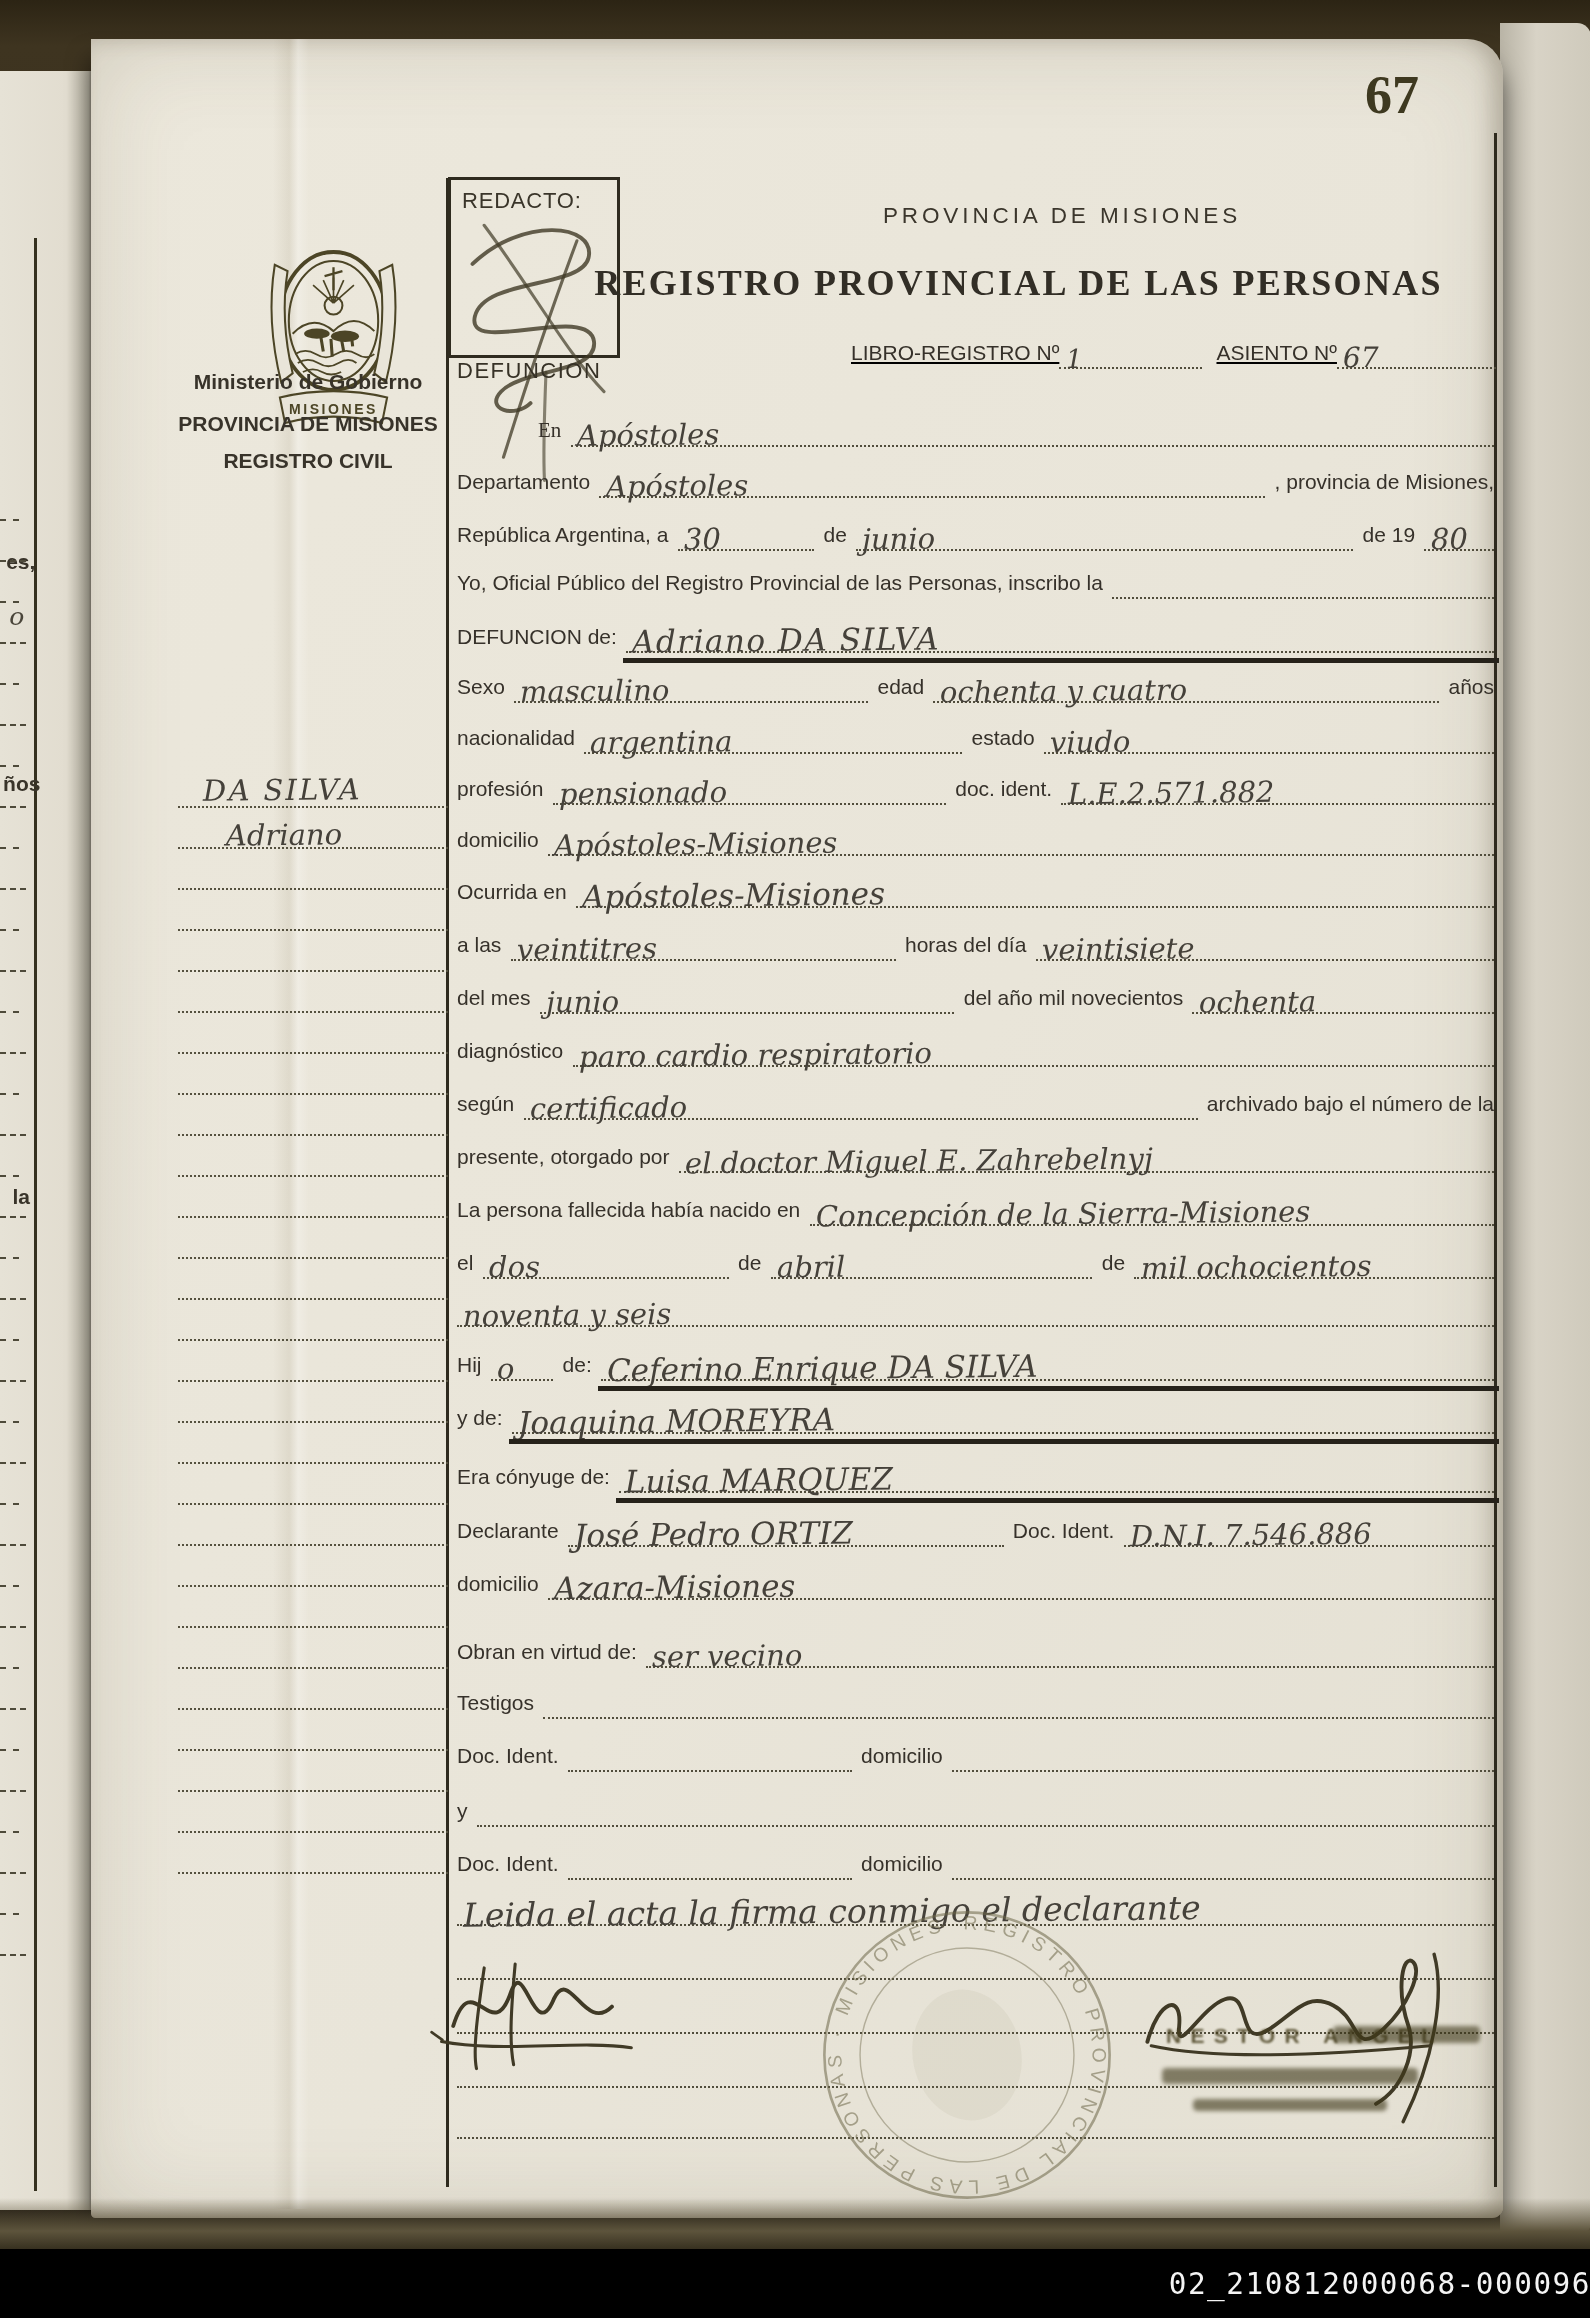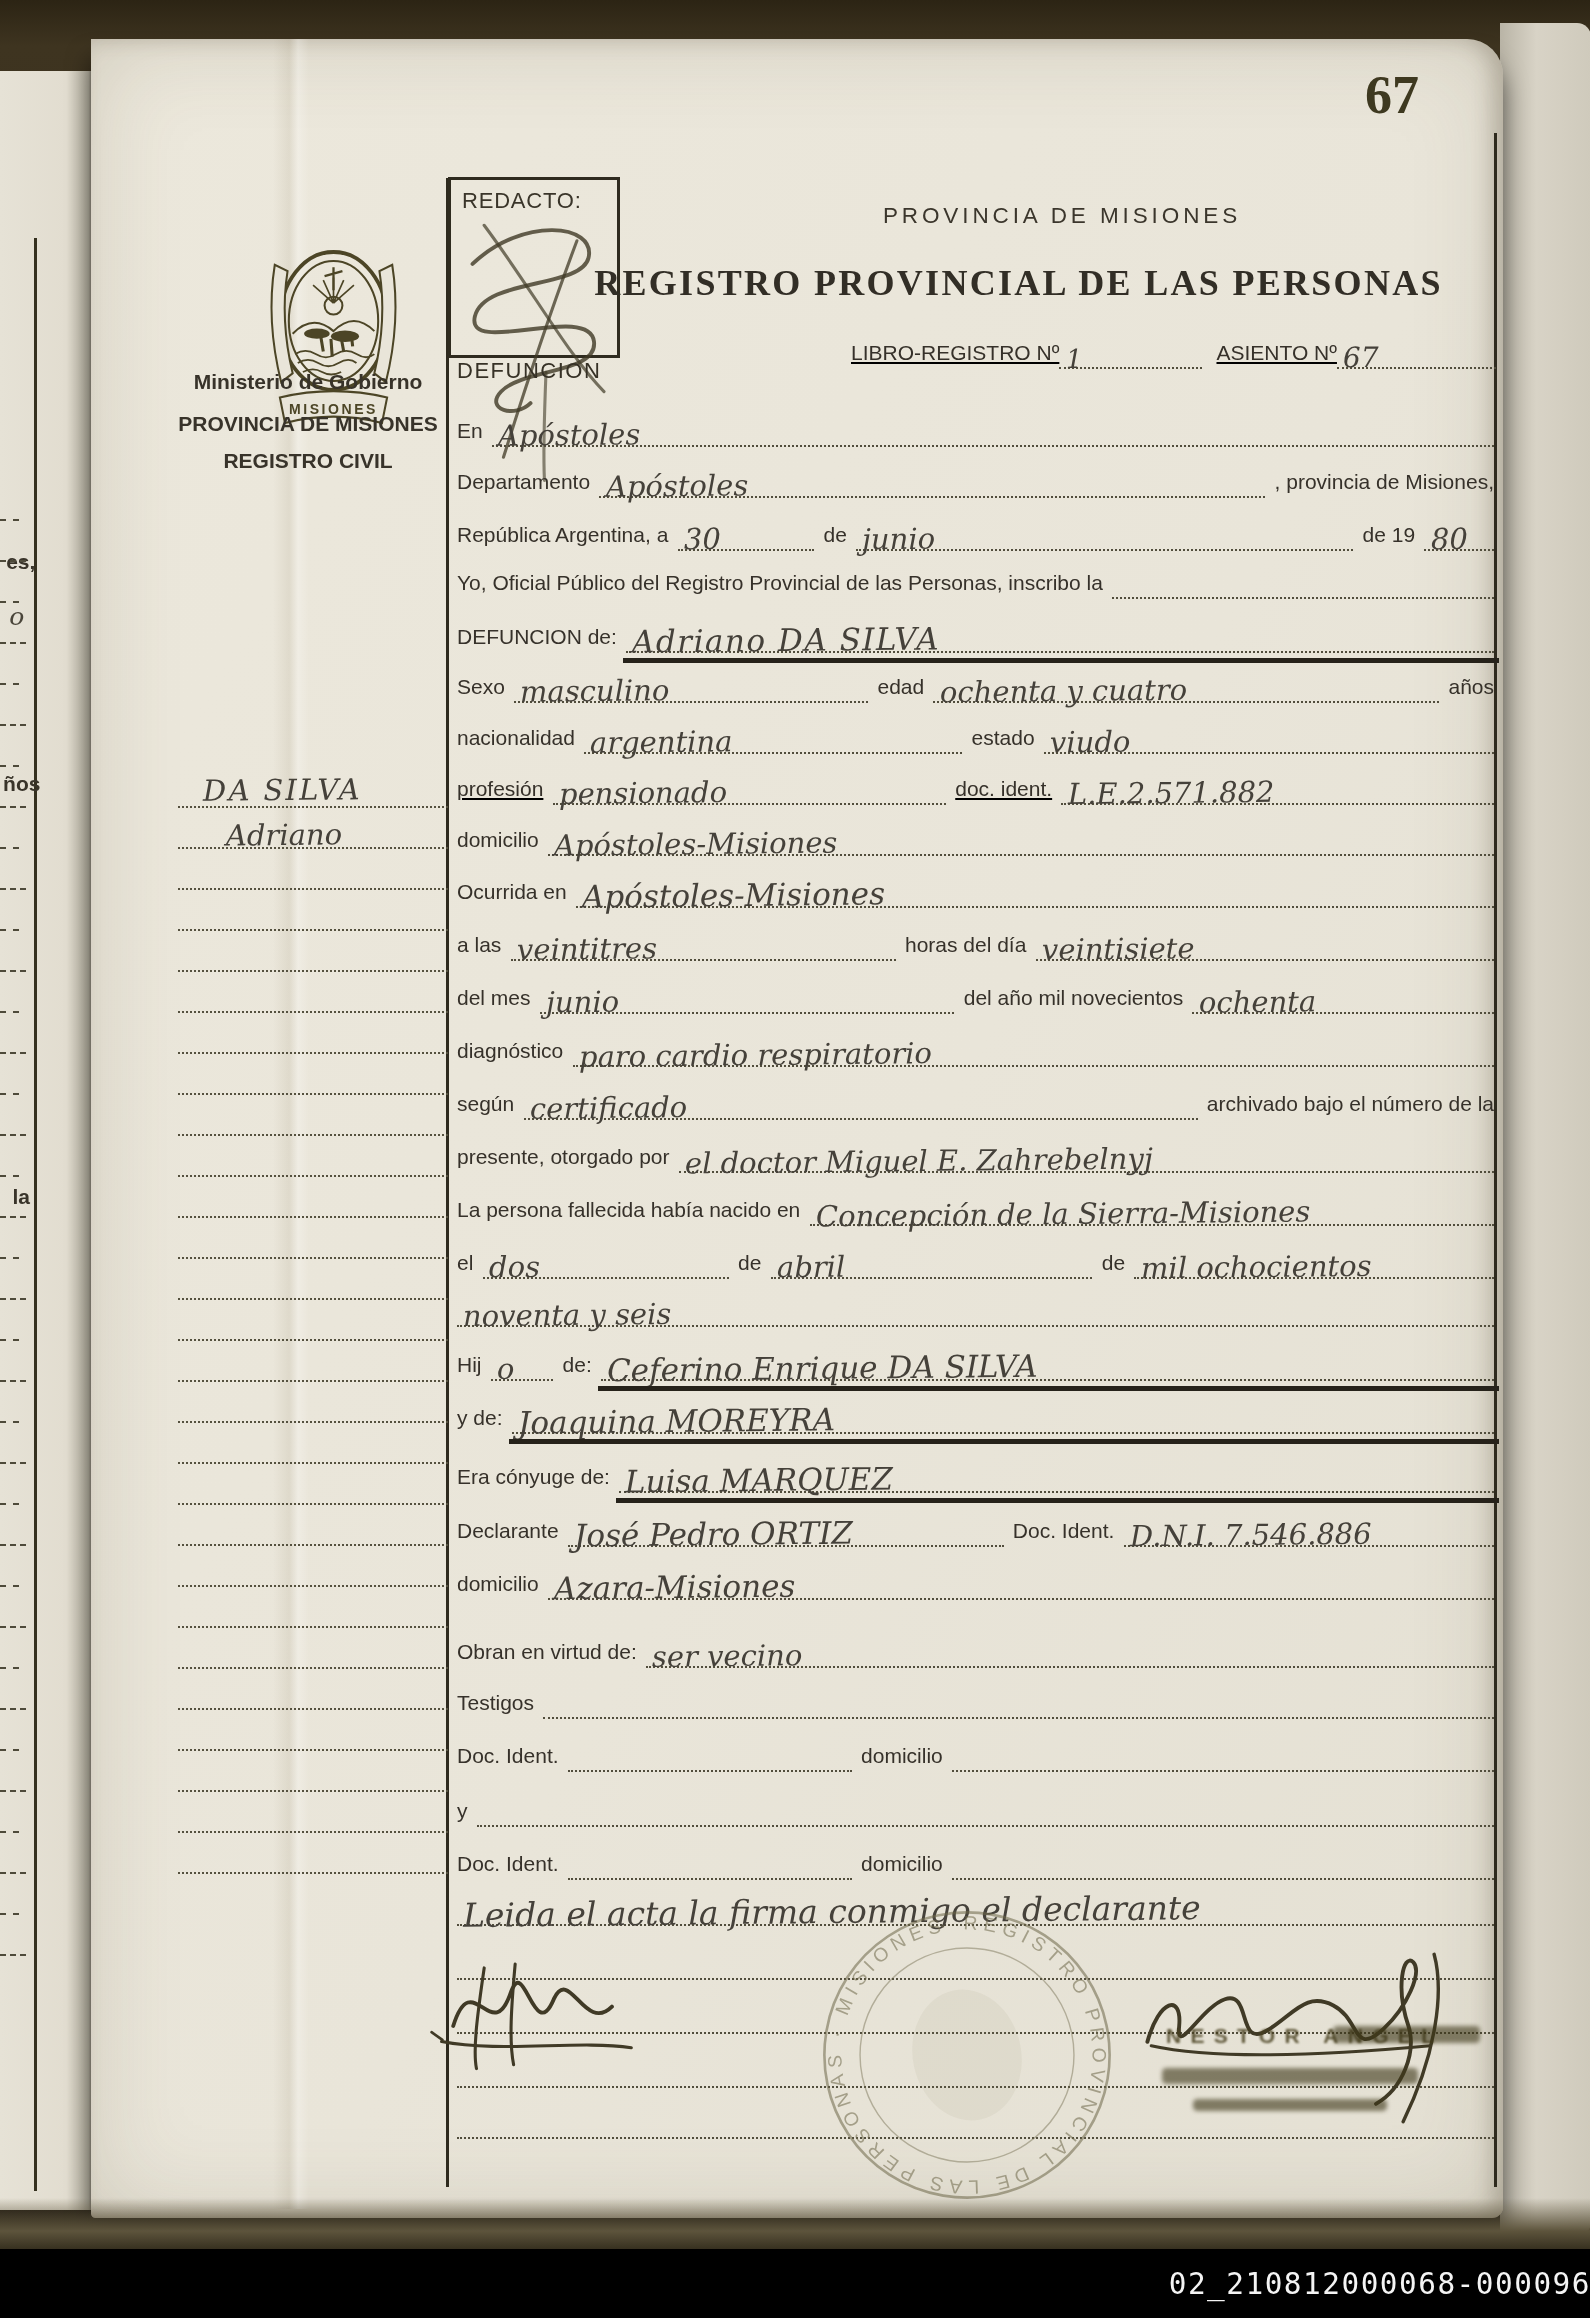--- a/index.html
+++ b/index.html
@@ -209,21 +209,21 @@
     <div class="mline"></div>
     <div class="mline"></div>
     <div class="mline"></div>
     <div class="mline"></div>
     <div class="mline"></div>
   </div>
 
 <div class="formbody">
 
   <div class="row" style="height:48px;">
-    <span class="lbl" style="">En</span>
+    <span class="lbl" style="margin-left:81px;font-family:Liberation Serif, serif;">En</span>
     <span class="fld">
         <span class="hw">Apóstoles</span>
       </span>
   </div>
 
   <div class="row" style="height:51px;">
     <span class="lbl">Departamento</span>
     <span class="fld" style="flex:2;">
         <span class="hw">Apóstoles</span>
       </span>
@@ -273,21 +273,21 @@
     <span class="lbl">nacionalidad</span>
     <span class="fld" style="flex:2.1;">
         <span class="hw">argentina</span>
       </span>
     <span class="lbl">estado</span>
     <span class="fld" style="flex:2.5;">
         <span class="hw">viudo</span>
       </span>
   </div>
 
-  <div class="row" style="height:51px;text-decoration:underline;">
+  <div class="row" style="height:51px;">
     <span class="lbl">profesión</span>
     <span class="fld" style="flex:2;">
         <span class="hw">pensionado</span>
       </span>
     <span class="lbl">doc. ident.</span>
     <span class="fld" style="flex:2.2;">
         <span class="hw">L.E.2.571.882</span>
       </span>
   </div>
 

